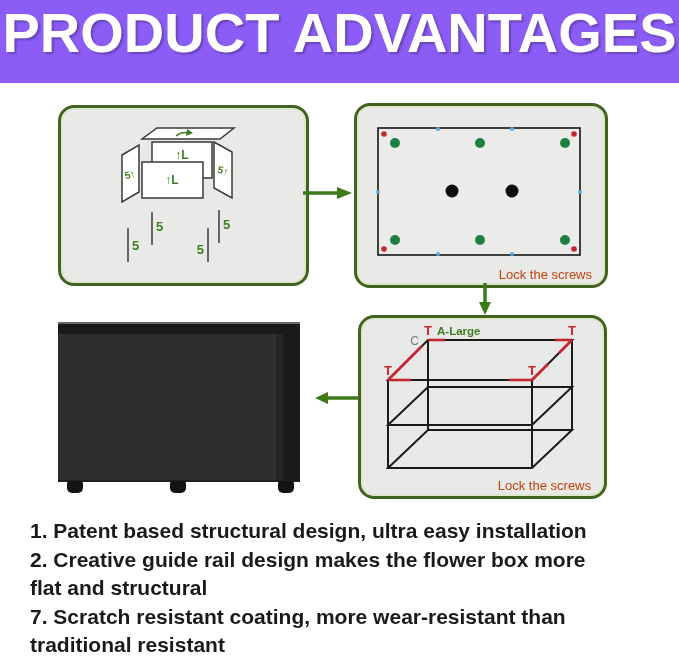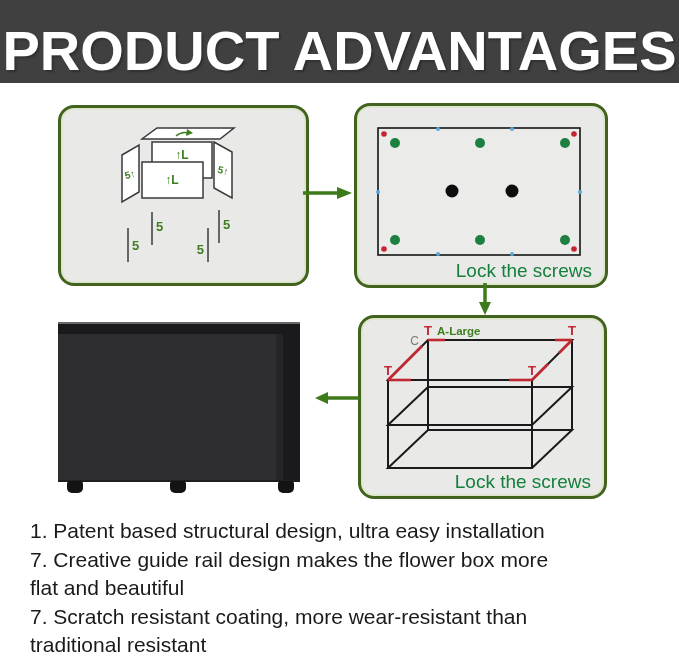--- a/index.html
+++ b/index.html
@@ -1,45 +1,45 @@
 <!DOCTYPE html>
 <html><head>
 <meta charset="utf-8">
 <style>
   html,body{margin:0;padding:0;background:#fff;}
   .page{position:relative;width:679px;height:665px;background:#ffffff;overflow:hidden;
         font-family:"Liberation Sans",sans-serif;}
   
-  .banner{position:absolute;left:0;top:0;width:679px;height:83px;background:#404040;
-          display:flex;align-items:flex-end;justify-content:center;}
+  .banner{position:absolute;left:0;top:0;width:679px;height:83px;background:#8b5cf6;
+          display:flex;align-items:flex-start;justify-content:center;}
   .banner span{color:#ffffff;font-weight:bold;font-size:56px;letter-spacing:0px;
                text-shadow:2px 2px 2px rgba(0,0,0,0.25);white-space:nowrap;}
   
   .step{position:absolute;background:#e9e9e7;border:3px solid #41631d;border-radius:16px;
         box-shadow:inset 0 0 0 2px #dfe6cf;}
   .step1{left:58px;top:105px;width:245px;height:175px;}
   .step2{left:354px;top:103px;width:248px;height:179px;}
   .step3{left:358px;top:315px;width:243px;height:178px;}
   .step svg{position:absolute;left:0;top:0;}
-  .caption{position:absolute;right:13px;bottom:3px;font-size:19px;color:#15803d;white-space:nowrap;}
+  .caption{position:absolute;right:13px;bottom:3px;font-size:13px;color:#c2410c;white-space:nowrap;}
   
   .arrow{position:absolute;}
   
   .planter{position:absolute;left:58px;top:322px;width:242px;height:171px;}
   .planter-rim{position:absolute;left:0;top:0;right:0;height:12px;
                background:linear-gradient(#69696b 0 2px,#1a1a1c 2px 100%);}
   .planter-face{position:absolute;left:0;top:12px;right:0;bottom:11px;
                 background:linear-gradient(90deg,#2e2e30 0 90%,#252527 90% 93%,#1a1a1c 93% 100%);
                 border-bottom:2px solid #1f1f21;}
   .planter-foot{position:absolute;bottom:0;width:16px;height:12px;background:#131313;
                 border-radius:3px 3px 5px 5px;}
   .foot-l{left:9px;} .foot-c{left:112px;} .foot-r{left:220px;}
   
   .advantages{position:absolute;left:30px;top:517px;width:630px;color:#1a1a1a;
-              font-size:21px;line-height:28.5px;}
+              font-size:21px;line-height:28.5px;font-weight:bold;}
   .advantages div{white-space:nowrap;}
   
   text.green{fill:#3e7d21;font-weight:bold;font-family:"Liberation Sans",sans-serif;}
   text.gray{fill:#7a7a7a;font-family:"Liberation Sans",sans-serif;}
   text.redT{fill:#c22631;font-weight:bold;font-family:"Liberation Sans",sans-serif;}
 </style>
 </head>
 <body>
 
 <div class="page">
@@ -170,19 +170,19 @@
   <div class="planter">
     <div class="planter-rim"></div>
     <div class="planter-face"></div>
     <div class="planter-foot foot-l"></div>
     <div class="planter-foot foot-c"></div>
     <div class="planter-foot foot-r"></div>
   </div>
 
   <div class="advantages">
     <div>1. Patent based structural design, ultra easy installation</div>
-    <div>7. Creative guide rail design makes the flower box more</div>
-    <div>flat and beautiful</div>
+    <div>2. Creative guide rail design makes the flower box more</div>
+    <div>flat and structural</div>
     <div>7. Scratch resistant coating, more wear-resistant than</div>
     <div>traditional resistant</div>
   </div>
 
 </div>
 
 </body></html>

